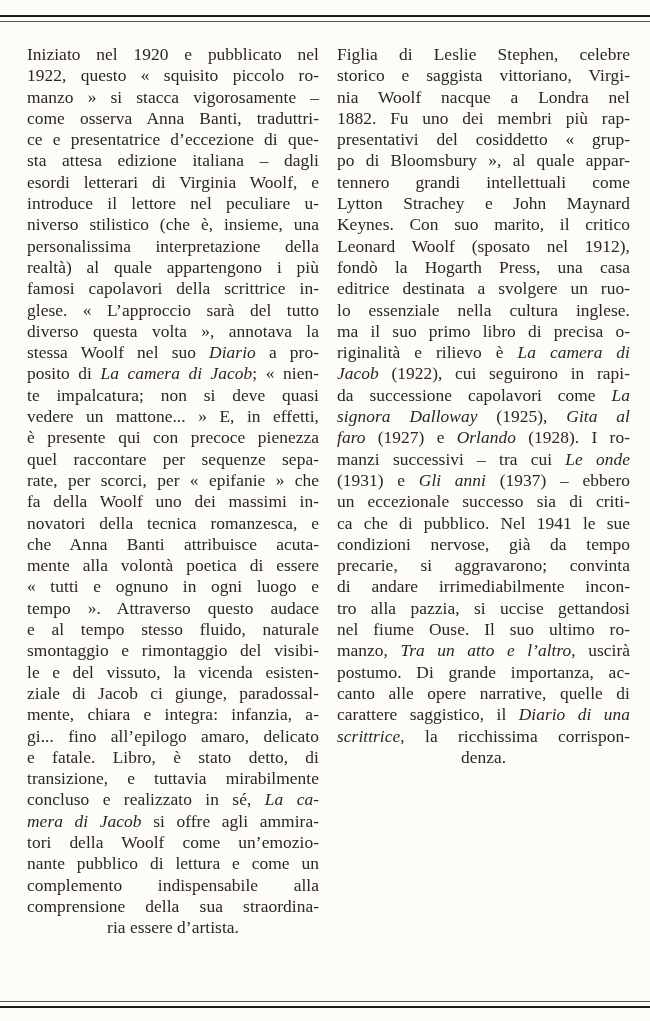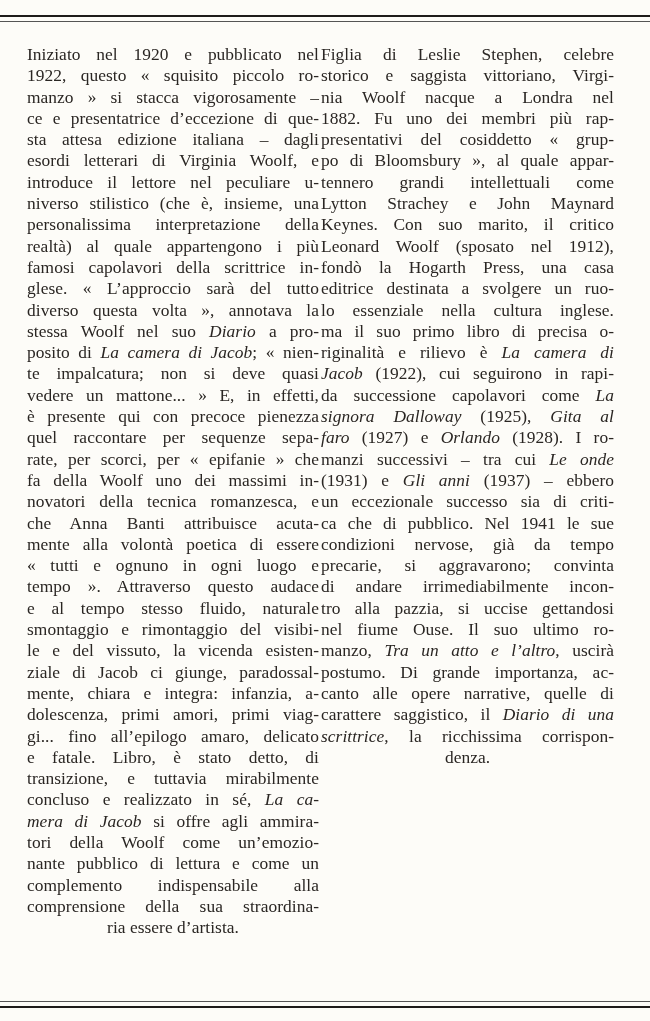--- a/index.html
+++ b/index.html
@@ -15,35 +15,36 @@
   .rule-bot-thin  { position: absolute; left: 0; right: 0; top: 1001px; height: 1px; background: #555; }
   .rule-bot-thick { position: absolute; left: 0; right: 0; top: 1006px; height: 2px; background: #1e1c1a; }
   .column {
     position: absolute; top: 44px;
     font-family: "Liberation Serif", "DejaVu Serif", serif;
     font-size: 17.4px; line-height: 21.3px;
     text-align: justify;
     letter-spacing: 0.05px;
   }
   .col-left { left: 27px; width: 292px; }
-  .col-right { left: 321px; width: 293px; }
+  .col-right { left: 337px; width: 293px; }
   .line { display: block; text-align: justify; text-align-last: justify; white-space: nowrap; height: 21.3px; }
   .line.center { text-align: left; text-align-last: center; }
   em { }
 </style>
 </head>
 <body>
 
 <div class="rule-top-thick"></div>
 <div class="rule-top-thin"></div>
 
 <div class="column col-left">
     <span class="line">Iniziato nel 1920 e pubblicato nel</span>
     <span class="line">1922, questo « squisito piccolo ro-</span>
     <span class="line">manzo » si stacca vigorosamente –</span>
+    <span class="line">come osserva Anna Banti, traduttri-</span>
     <span class="line">ce e presentatrice d’eccezione di que-</span>
     <span class="line">sta attesa edizione italiana – dagli</span>
     <span class="line">esordi letterari di Virginia Woolf, e</span>
     <span class="line">introduce il lettore nel peculiare u-</span>
     <span class="line">niverso stilistico (che è, insieme, una</span>
     <span class="line">personalissima interpretazione della</span>
     <span class="line">realtà) al quale appartengono i più</span>
     <span class="line">famosi capolavori della scrittrice in-</span>
     <span class="line">glese. « L’approccio sarà del tutto</span>
     <span class="line">diverso questa volta », annotava la</span>
@@ -58,21 +59,20 @@
     <span class="line">novatori della tecnica romanzesca, e</span>
     <span class="line">che Anna Banti attribuisce acuta-</span>
     <span class="line">mente alla volontà poetica di essere</span>
     <span class="line">« tutti e ognuno in ogni luogo e</span>
     <span class="line">tempo ». Attraverso questo audace</span>
     <span class="line">e al tempo stesso fluido, naturale</span>
     <span class="line">smontaggio e rimontaggio del visibi-</span>
     <span class="line">le e del vissuto, la vicenda esisten-</span>
     <span class="line">ziale di Jacob ci giunge, paradossal-</span>
     <span class="line">mente, chiara e integra: infanzia, a-</span>
-    <span class="line">dolescenza, primi amori, primi viag-</span>
     <span class="line">gi... fino all’epilogo amaro, delicato</span>
     <span class="line">e fatale. Libro, è stato detto, di</span>
     <span class="line">transizione, e tuttavia mirabilmente</span>
     <span class="line">concluso e realizzato in sé, <em>La ca-</em></span>
     <span class="line"><em>mera di Jacob</em> si offre agli ammira-</span>
     <span class="line">tori della Woolf come un’emozio-</span>
     <span class="line">nante pubblico di lettura e come un</span>
     <span class="line">complemento indispensabile alla</span>
     <span class="line">comprensione della sua straordina-</span>
     <span class="line center">ria essere d’artista.</span>

